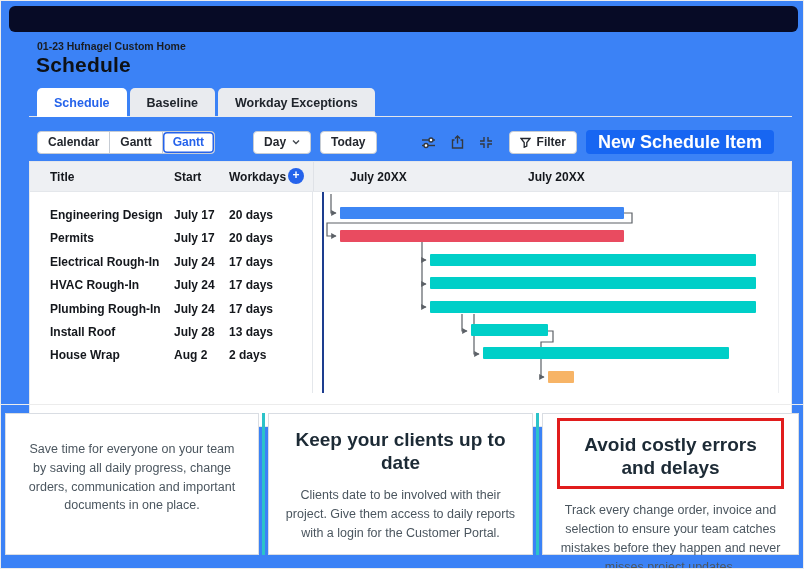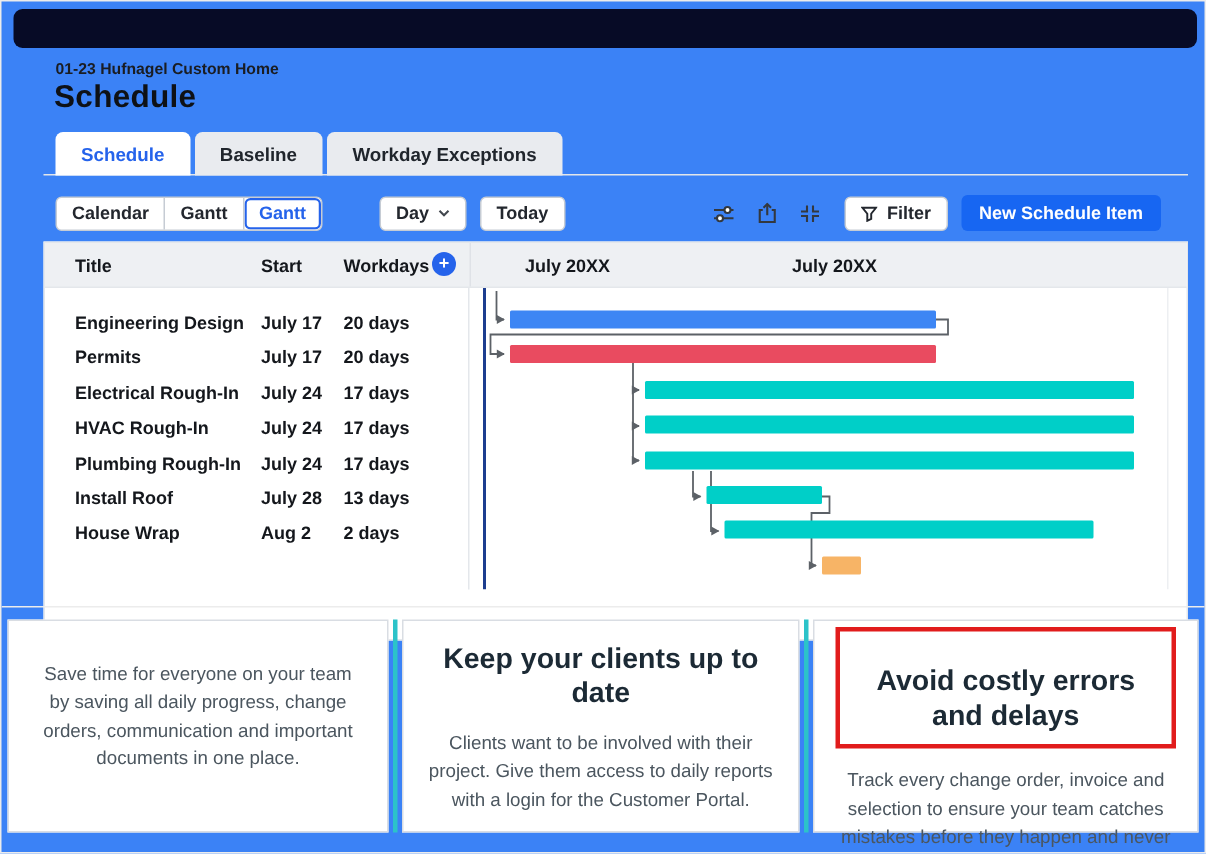--- a/index.html
+++ b/index.html
@@ -31,21 +31,21 @@
     color:#23272e; border-right:1px solid #c6ccd4; }
   .seg:last-child { border-right:none; }
   .seg.active { color:#2563eb; box-shadow: inset 0 0 0 1.5px #2563eb; border-radius:4px; }
   .btn { display:flex; align-items:center; gap:6px; height:23px; padding:0 10px;
     background:#fff; border:1px solid #c6ccd4; border-radius:4px;
     font-size:12px; font-weight:700; color:#23272e; }
   .dd-chevron { width:8px; height:8px; }
   .tool-icons { display:flex; align-items:center; gap:15px; margin-left:auto; margin-right:16px; }
   .tool-icons svg { display:block; }
   .btn-primary { height:24px; padding:0 12px; display:flex; align-items:center;
-    background:#1766f2; color:#fff; font-size:12px; font-weight:700; border-radius:4px; border:none; }
+    background:#1766f2; color:#fff; font-size:18px; font-weight:700; border-radius:4px; border:none; }
   
   .sheet { position:absolute; left:28px; top:160px; width:763px; height:266px;
     border:1px solid #e4e7eb; background:#fff; }
   .sheet-head { position:relative; height:30px; background:#eef0f3; border-bottom:1px solid #e4e7eb; }
   .sheet-head .hlabel { position:absolute; top:8px; font-size:12px; font-weight:700; color:#14171c; }
   .plus-circle { position:absolute; left:258px; top:6px; width:16px; height:16px; border-radius:50%;
     background:#2563eb; color:#fff; font-size:12px; font-weight:700; line-height:15px; text-align:center; }
   .head-divider { position:absolute; left:283px; top:0; bottom:0; width:1px; background:#dfe2e7; }
   .sheet-body { position:relative; display:flex; height:201px; }
   .table-col { position:relative; width:283px; border-right:1px solid #e4e7eb; padding-top:12px; }
@@ -59,21 +59,21 @@
   .gbar { position:absolute; height:12px; border-radius:1px; }
   .conn-svg { position:absolute; left:0; top:0; }
   .month { position:absolute; top:8px; font-size:12px; font-weight:700; color:#14171c; }
   
   .section-line { position:absolute; left:0; top:403px; width:804px; height:1px; background:#ececec; }
   .cards { position:absolute; left:4px; top:412px; width:796px; height:142px; display:flex; }
   .card { border:1px solid #d9dde3; background:#fff; padding:14px 6px 10px; text-align:center; }
   .card-divider { width:3px; background:#2cc3c9; margin:0 3px; }
   .card-h { font-size:19px; font-weight:700; color:#1c2a35; line-height:1.22; padding:0 18px; }
   .card-b { font-size:12.5px; color:#4b565f; line-height:1.5; margin-top:12px; padding:0 10px; }
-  .red-box { border:3px solid #d946ef; margin:-10px 8px 0; padding:22px 2px 7px; background:#fff; }
+  .red-box { border:3px solid #d946ef; margin:-10px 8px 0; padding:12px 2px 7px; background:#fff; }
   .red-box .card-h { padding:0 6px; }
 </style>
 </head>
 <body>
 
 <div class="page">
 
   <div class="topbar"></div>
 
   <div class="breadcrumb">01-23 Hufnagel Custom Home</div>
@@ -217,21 +217,21 @@
   </div>
 
   <div class="section-line"></div>
   <div class="cards" id="cards">
       <div class="card" style="width:254px">
             <div class="card-b">Save time for everyone on your team by saving all daily progress, change orders, communication and important documents in one place.</div>
           </div>
       <div class="card-divider"></div>
       <div class="card" style="width:265px">
             <div class="card-h">Keep your clients up to date</div>
-            <div class="card-b">Clients want to be involved with their project. Give them access to daily reports with a login for the Customer Portal.</div>
+            <div class="card-b">Clients date to be involved with their project. Give them access to daily reports with a login for the Customer Portal.</div>
           </div>
       <div class="card-divider"></div>
       <div class="card" style="width:257px">
             <div class="red-box" style="border-color:#e11c1c">
          <div class="card-h">Avoid costly errors and delays</div>
        </div>
             <div class="card-b">Track every change order, invoice and selection to ensure your team catches mistakes before they happen and never misses project updates.</div>
           </div>
     </div>
 

